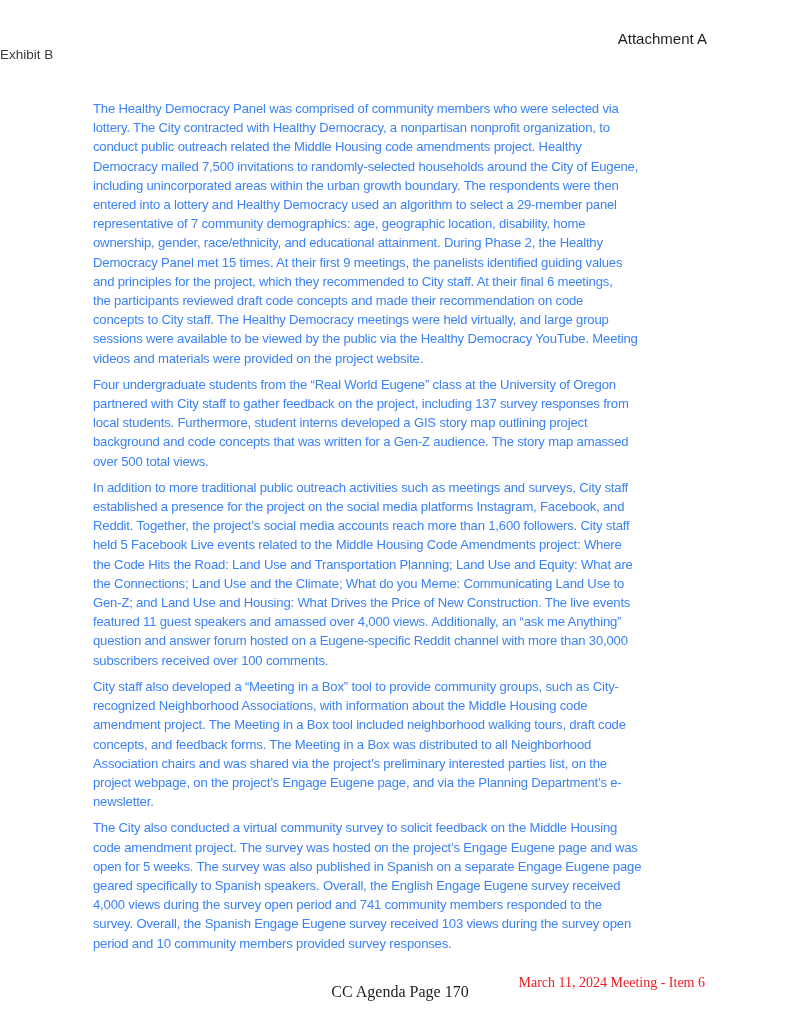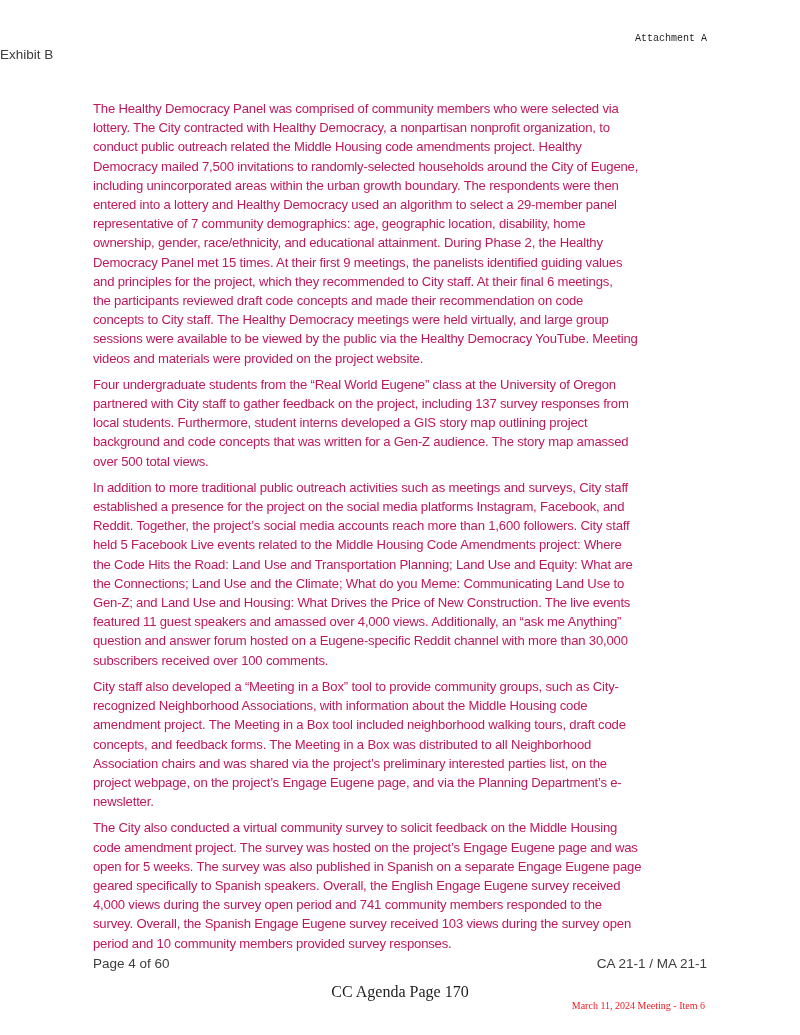--- a/index.html
+++ b/index.html
@@ -12,22 +12,22 @@
     width: 800px;
     height: 1035px;
     background: #ffffff;
     overflow: hidden;
     font-family: "Liberation Sans", sans-serif;
   }
   .header-attachment {
     position: absolute;
     top: 30px;
     right: 93px;
-    font-family: Liberation Mono, monospace;
-    font-size: 10px;
+    font-family: Liberation Sans, sans-serif;
+    font-size: 15px;
     line-height: 18px;
     color: #1e1e1e;
   }
   .header-exhibit {
     position: absolute;
     top: 47px;
     left: 0;
     width: 100%;
     font-family: "Liberation Sans", sans-serif;
     font-size: 13.5px;
@@ -40,21 +40,21 @@
     left: 93px;
     width: 660px;
   }
   .body-text p {
     margin: 0 0 7px 0;
     white-space: pre-line;
     font-family: "Liberation Sans", sans-serif;
     font-size: 13.1px;
     line-height: 19.2px;
     letter-spacing: -0.18px;
-    color: #be185d;
+    color: #3b82f6;
   }
   .footer-row1 {
     position: absolute;
     top: 956px;
     left: 93px;
     width: 614px;
     display: flex;
     justify-content: space-between;
     font-family: "Liberation Sans", sans-serif;
     font-size: 13.5px;
@@ -67,24 +67,24 @@
     left: 0;
     width: 100%;
     text-align: center;
     font-family: "Liberation Serif", serif;
     font-size: 16px;
     line-height: 17px;
     color: #1e1e1e;
   }
   .footer-meeting-ref {
     position: absolute;
-    top: 997px;
+    top: 974px;
     right: 95px;
     font-family: "Liberation Serif", serif;
-    font-size: 10px;
+    font-size: 14px;
     line-height: 17px;
     color: #ed1b22;
   }
 </style>
 </head>
 <body>
 
 <div class="page">
 
   <div class="header-attachment">Attachment A</div>
@@ -130,22 +130,18 @@
 newsletter.</p>
     <p>The City also conducted a virtual community survey to solicit feedback on the Middle Housing
 code amendment project.  The survey was hosted on the project’s Engage Eugene page and was
 open for 5 weeks. The survey was also published in Spanish on a separate Engage Eugene page
 geared specifically to Spanish speakers. Overall, the English Engage Eugene survey received
 4,000 views during the survey open period and 741 community members responded to the
 survey. Overall, the Spanish Engage Eugene survey received 103 views during the survey open
 period and 10 community members provided survey responses.</p>
   </div>
 
-  <div class="footer-row1">
-    <span>Page 4 of 60</span>
-    <span>CA 21-1 / MA 21-1</span>
-  </div>
 
   <div class="footer-agenda-page">CC Agenda Page 170</div>
 
   <div class="footer-meeting-ref">March 11, 2024 Meeting - Item 6</div>
 
 </div>
 
 </body></html>

